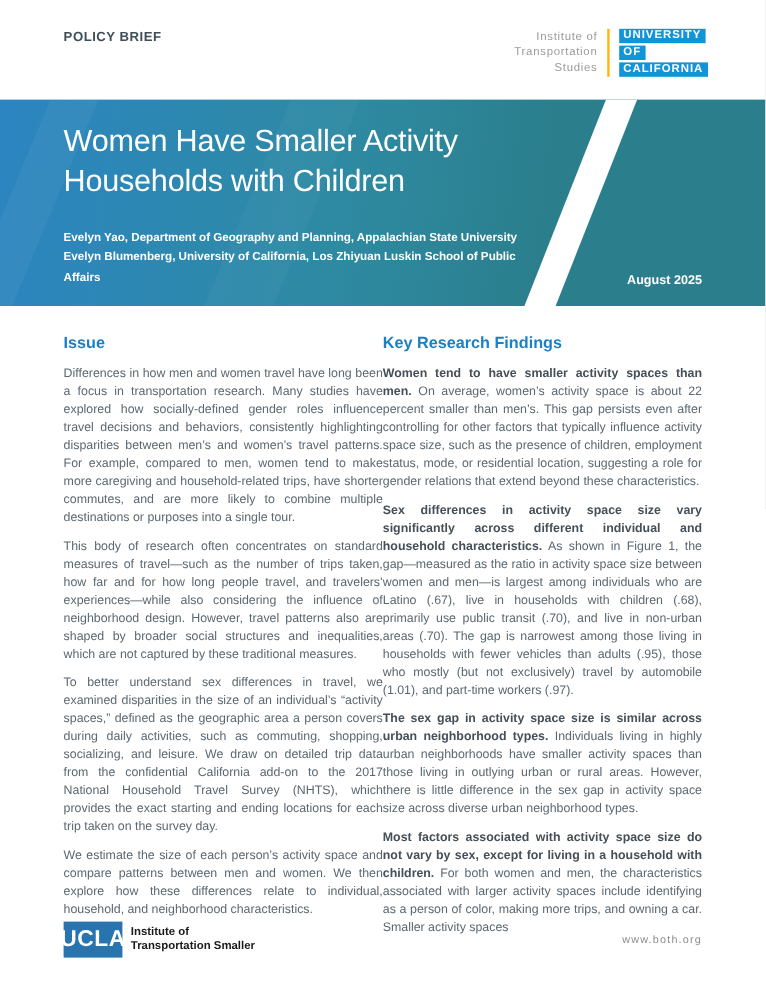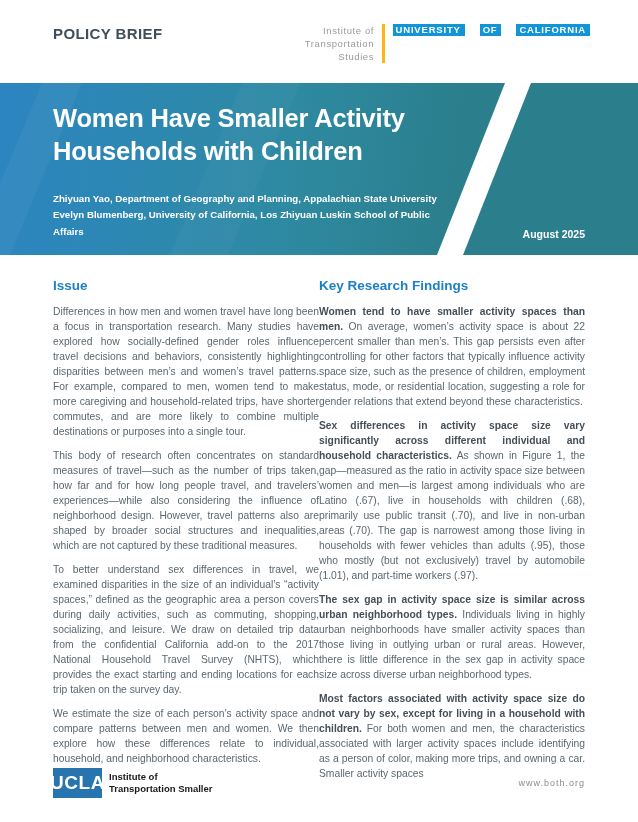--- a/index.html
+++ b/index.html
@@ -7,45 +7,45 @@
   body { font-family:"Liberation Sans", sans-serif; }
   .page {
     position:relative; width:638px; height:822px; margin:0 auto;
     background:#ffffff; overflow:hidden;
   }
 
   
   .topbar { position:relative; height:83px; }
   .policy-brief {
     position:absolute; left:53px; top:25px;
-    font-size:15px; font-weight:bold; letter-spacing:.4px; color:#3f4e5a;
+    font-size:11px; font-weight:bold; letter-spacing:.4px; color:#3f4e5a;
   }
   .topbar-right {
     position:absolute; right:48px; top:24px;
     display:flex; align-items:stretch;
   }
   .its-lines { text-align:right; padding-right:8px; }
   .its-line { font-size:9.5px; color:#9a9a9a; line-height:13px; letter-spacing:.6px; }
   .gold-divider { width:2.5px; background:#ffb511; margin-right:8px; }
-  .uc-blocks { display:flex; flex-direction:row; gap:15px; align-items:flex-start; }
+  .uc-blocks { display:flex; flex-direction:column; gap:2px; align-items:flex-start; }
   .uc-block {
     display:inline-block; background:#1295d8; color:#ffffff;
     font-size:9.5px; font-weight:bold; letter-spacing:.8px;
     padding:1px 4px 1px 3px; line-height:10px;
   }
 
   
   .banner {
     position:relative; height:172px;
     background:linear-gradient(97deg, #2c85c1 0%, #2e8aa2 45%, #2b7f8d 70%, #2b7f8d 100%);
   }
   .banner svg { position:absolute; inset:0; }
   .banner-title {
     position:absolute; left:53px; top:19px;
-    color:#ffffff; font-size:25.5px; font-weight:bold; line-height:33px;
+    color:#ffffff; font-size:25.5px; font-weight:normal; line-height:33px;
     letter-spacing:-0.2px;
   }
   .banner-bottom {
     position:absolute; left:53px; right:53px; bottom:15px;
     display:flex; justify-content:space-between; align-items:flex-end;
   }
   .authors { color:#ffffff; font-size:9.7px; font-weight:bold; line-height:16.5px; max-width:400px; }
   .banner-date { color:#ffffff; font-size:10.5px; font-weight:bold; white-space:nowrap; }
 
   
@@ -104,21 +104,21 @@
       <polygon points="-30,172 42,0 82,0 10,172" fill="#ffffff" opacity="0.045"></polygon>
       <polygon points="170,172 242,0 300,0 228,172" fill="#ffffff" opacity="0.03"></polygon>
       <polygon points="437,172 505,0 531,0 463,172" fill="#ffffff"></polygon>
     </svg>
     <h1 class="banner-title">
       <div>Women Have Smaller Activity</div>
       <div>Households with Children</div>
     </h1>
     <div class="banner-bottom">
       <div class="authors">
-        <div>Zhiyuan Yao, Department of Geography and Planning, Appalachian State University</div>
+        <div>Evelyn Yao, Department of Geography and Planning, Appalachian State University</div>
         <div>Evelyn Blumenberg, University of California, Los Zhiyuan Luskin School of Public Affairs</div>
       </div>
       <div class="banner-date">August 2025</div>
     </div>
   </section>
 
   <main class="columns">
 
     <section class="col">
       <h2>Issue</h2>

